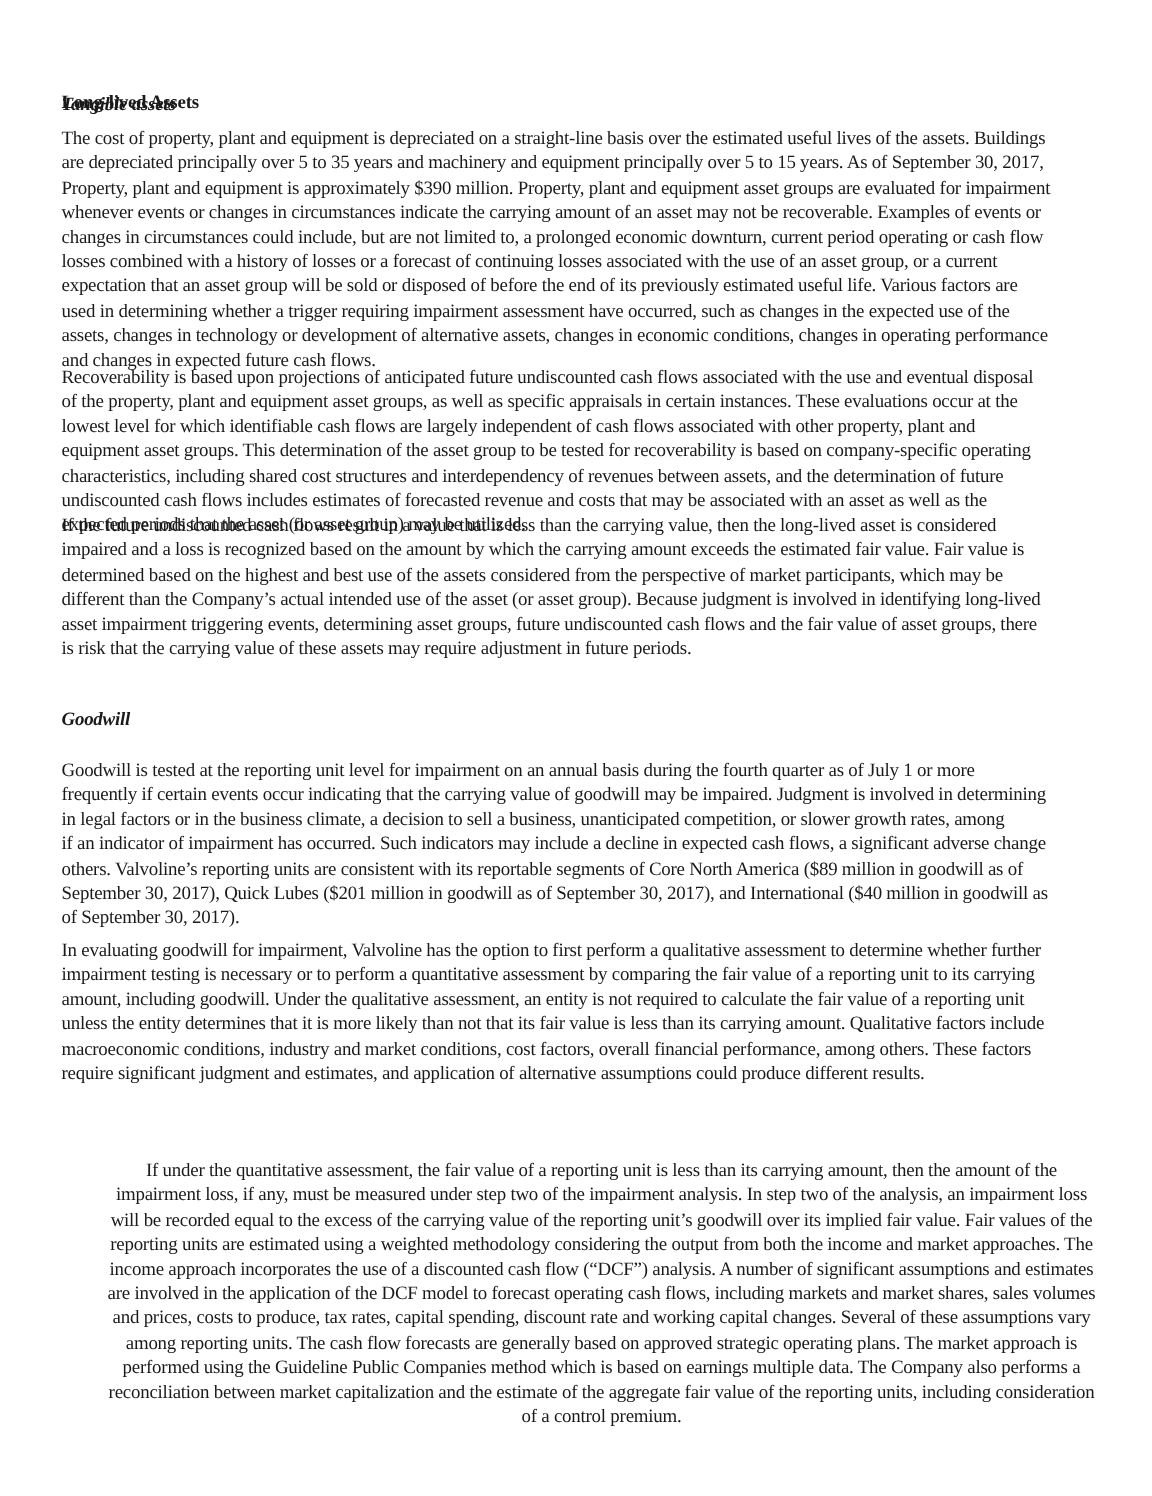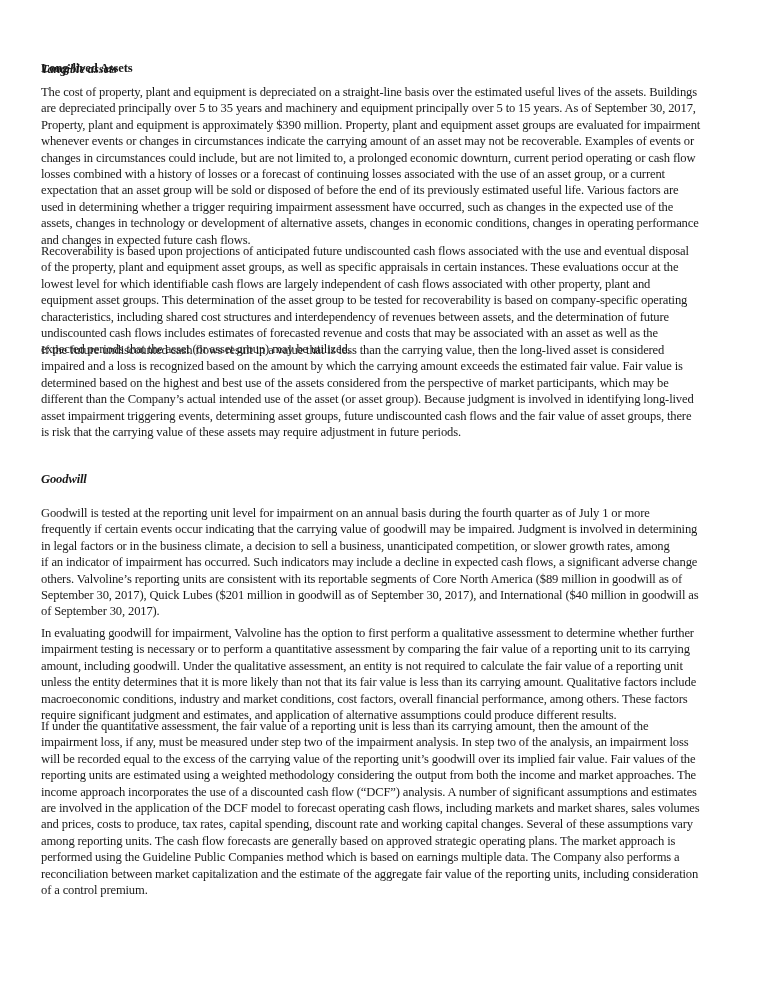--- a/index.html
+++ b/index.html
@@ -66,21 +66,21 @@
 
   <div class="para" style="top:625px;">
     <span class="line">In evaluating goodwill for impairment, Valvoline has the option to first perform a qualitative assessment to determine whether further</span>
     <span class="line">impairment testing is necessary or to perform a quantitative assessment by comparing the fair value of a reporting unit to its carrying</span>
     <span class="line">amount, including goodwill. Under the qualitative assessment, an entity is not required to calculate the fair value of a reporting unit</span>
     <span class="line">unless the entity determines that it is more likely than not that its fair value is less than its carrying amount. Qualitative factors include</span>
     <span class="line">macroeconomic conditions, industry and market conditions, cost factors, overall financial performance, among others. These factors</span>
     <span class="line">require significant judgment and estimates, and application of alternative assumptions could produce different results.</span>
   </div>
 
-  <div class="para" style="top:718px;">
+  <div class="para" style="top:772px;text-align:center;">
     <span class="line">If under the quantitative assessment, the fair value of a reporting unit is less than its carrying amount, then the amount of the</span>
     <span class="line">impairment loss, if any, must be measured under step two of the impairment analysis. In step two of the analysis, an impairment loss</span>
     <span class="line">will be recorded equal to the excess of the carrying value of the reporting unit’s goodwill over its implied fair value. Fair values of the</span>
     <span class="line">reporting units are estimated using a weighted methodology considering the output from both the income and market approaches. The</span>
     <span class="line">income approach incorporates the use of a discounted cash flow (“DCF”) analysis. A number of significant assumptions and estimates</span>
     <span class="line">are involved in the application of the DCF model to forecast operating cash flows, including markets and market shares, sales volumes</span>
     <span class="line">and prices, costs to produce, tax rates, capital spending, discount rate and working capital changes. Several of these assumptions vary</span>
     <span class="line">among reporting units. The cash flow forecasts are generally based on approved strategic operating plans. The market approach is</span>
     <span class="line">performed using the Guideline Public Companies method which is based on earnings multiple data. The Company also performs a</span>
     <span class="line">reconciliation between market capitalization and the estimate of the aggregate fair value of the reporting units, including consideration</span>

